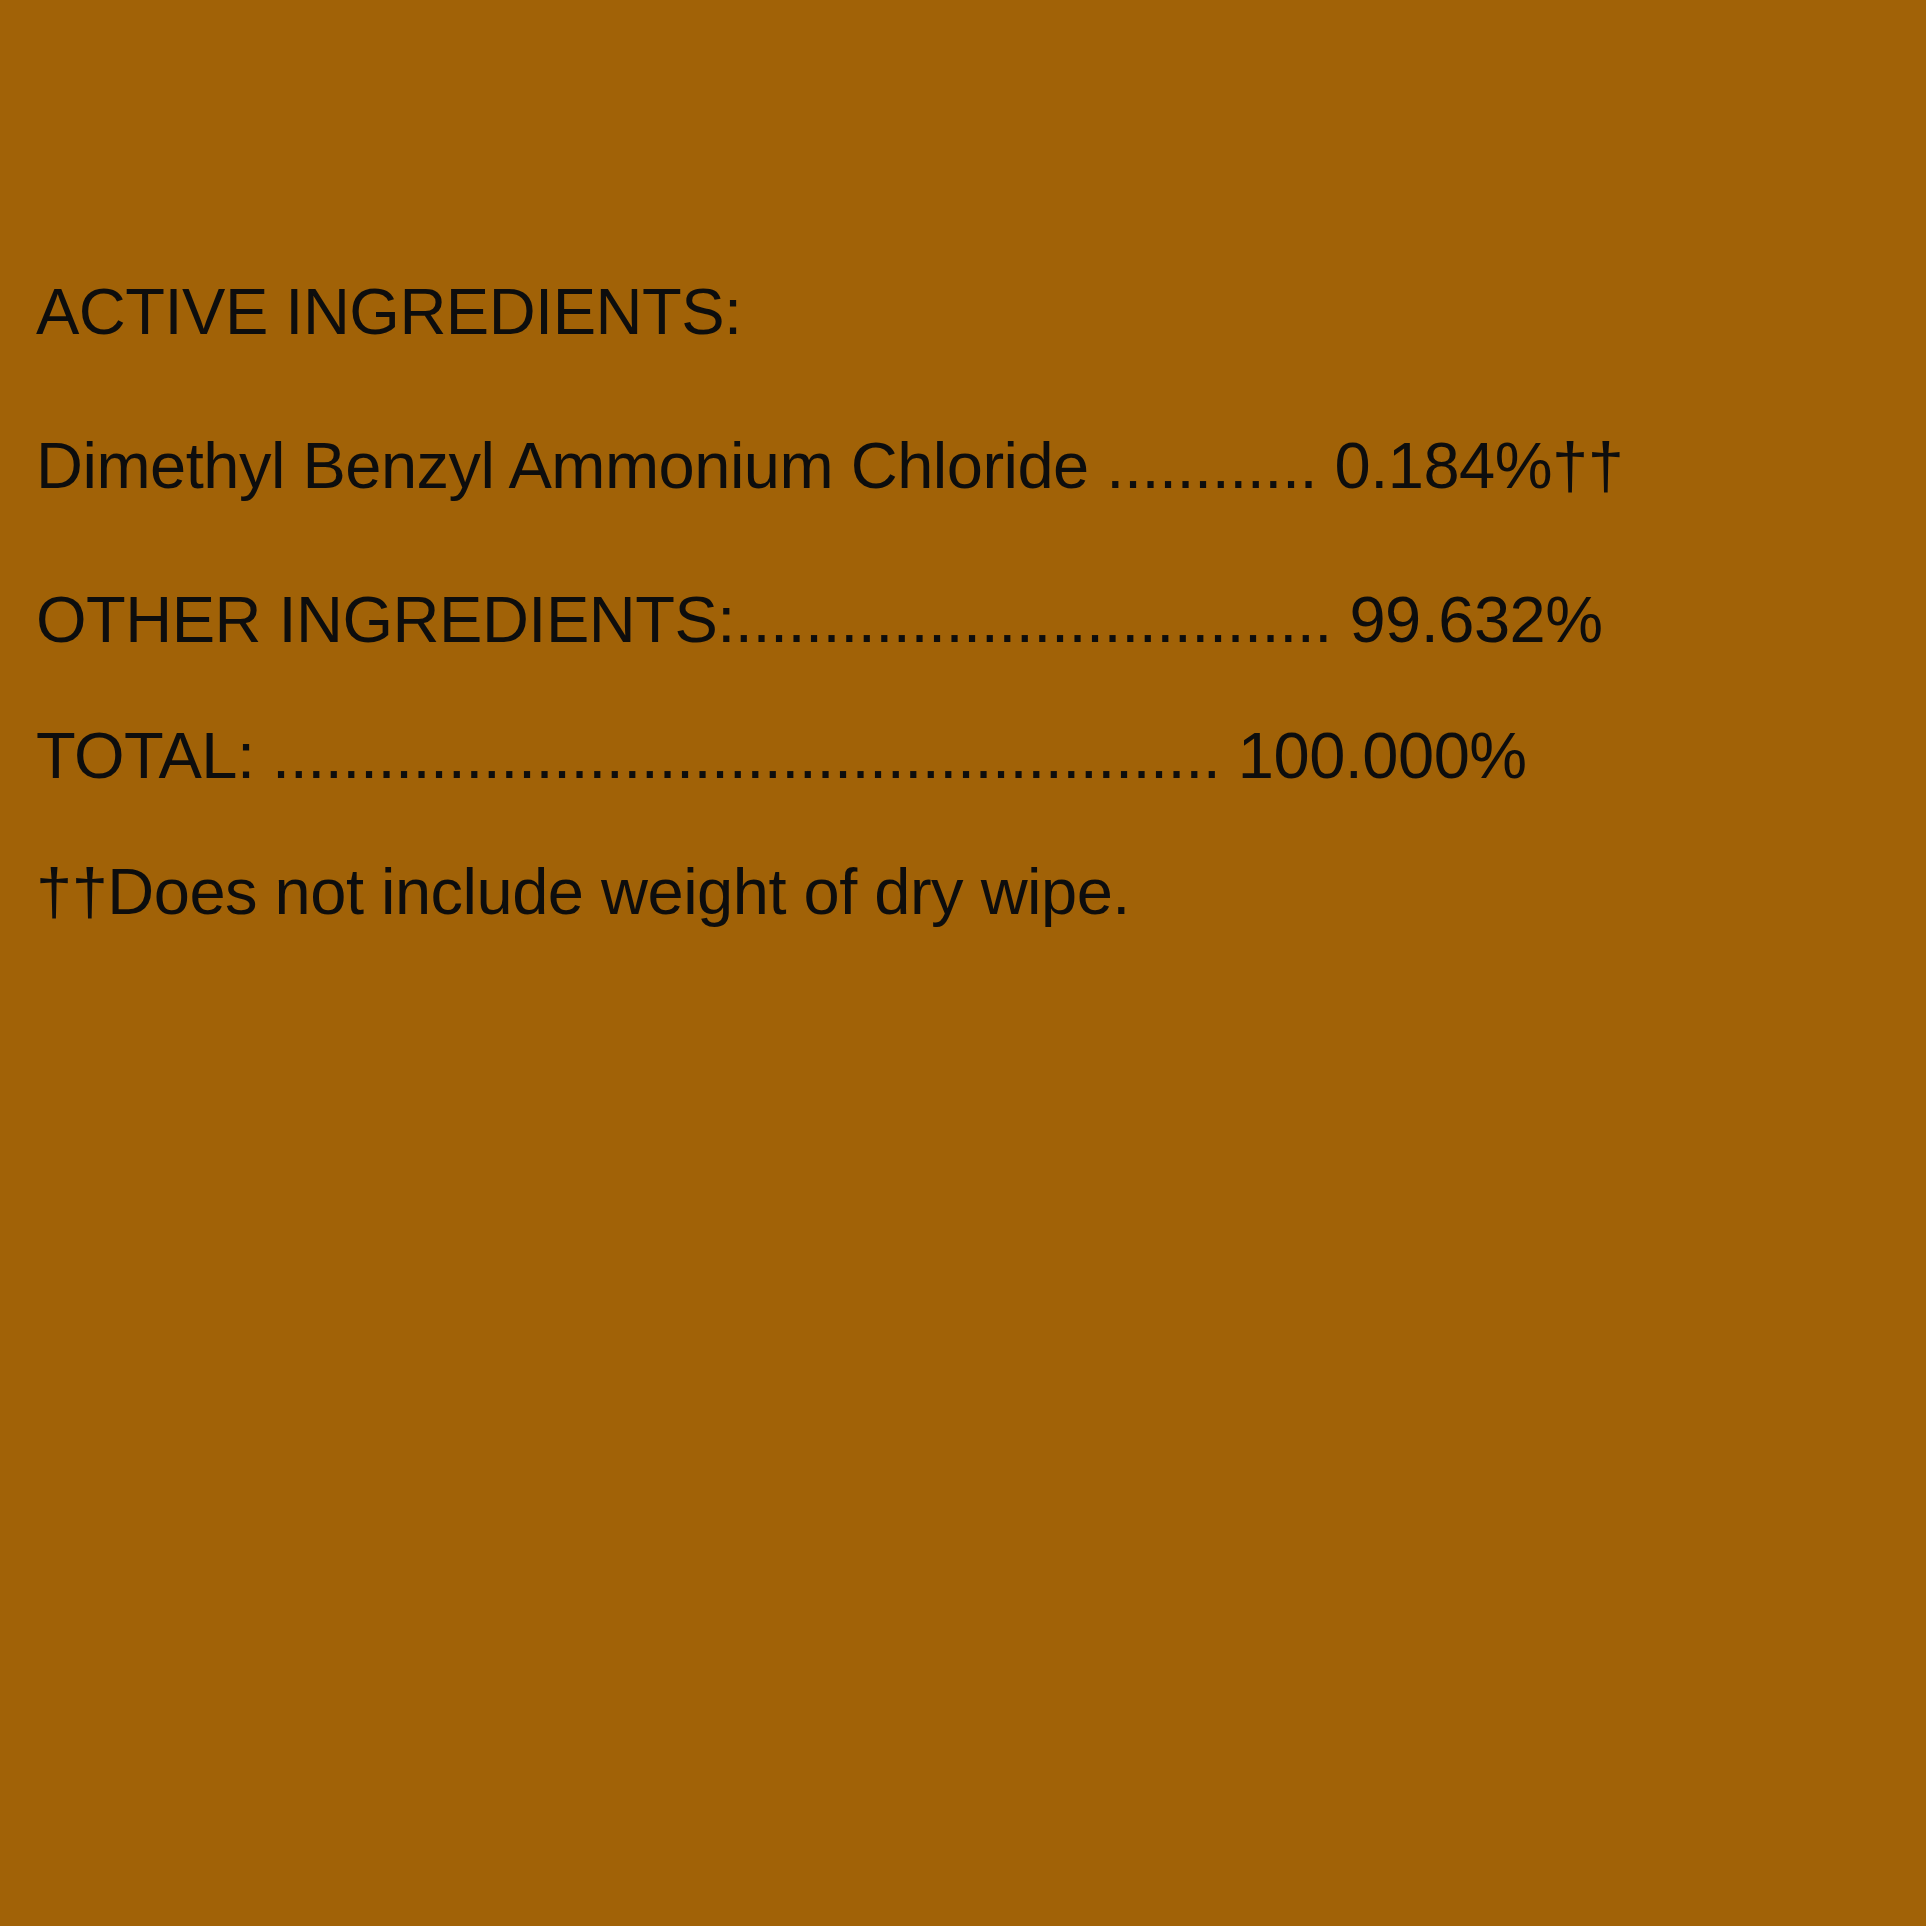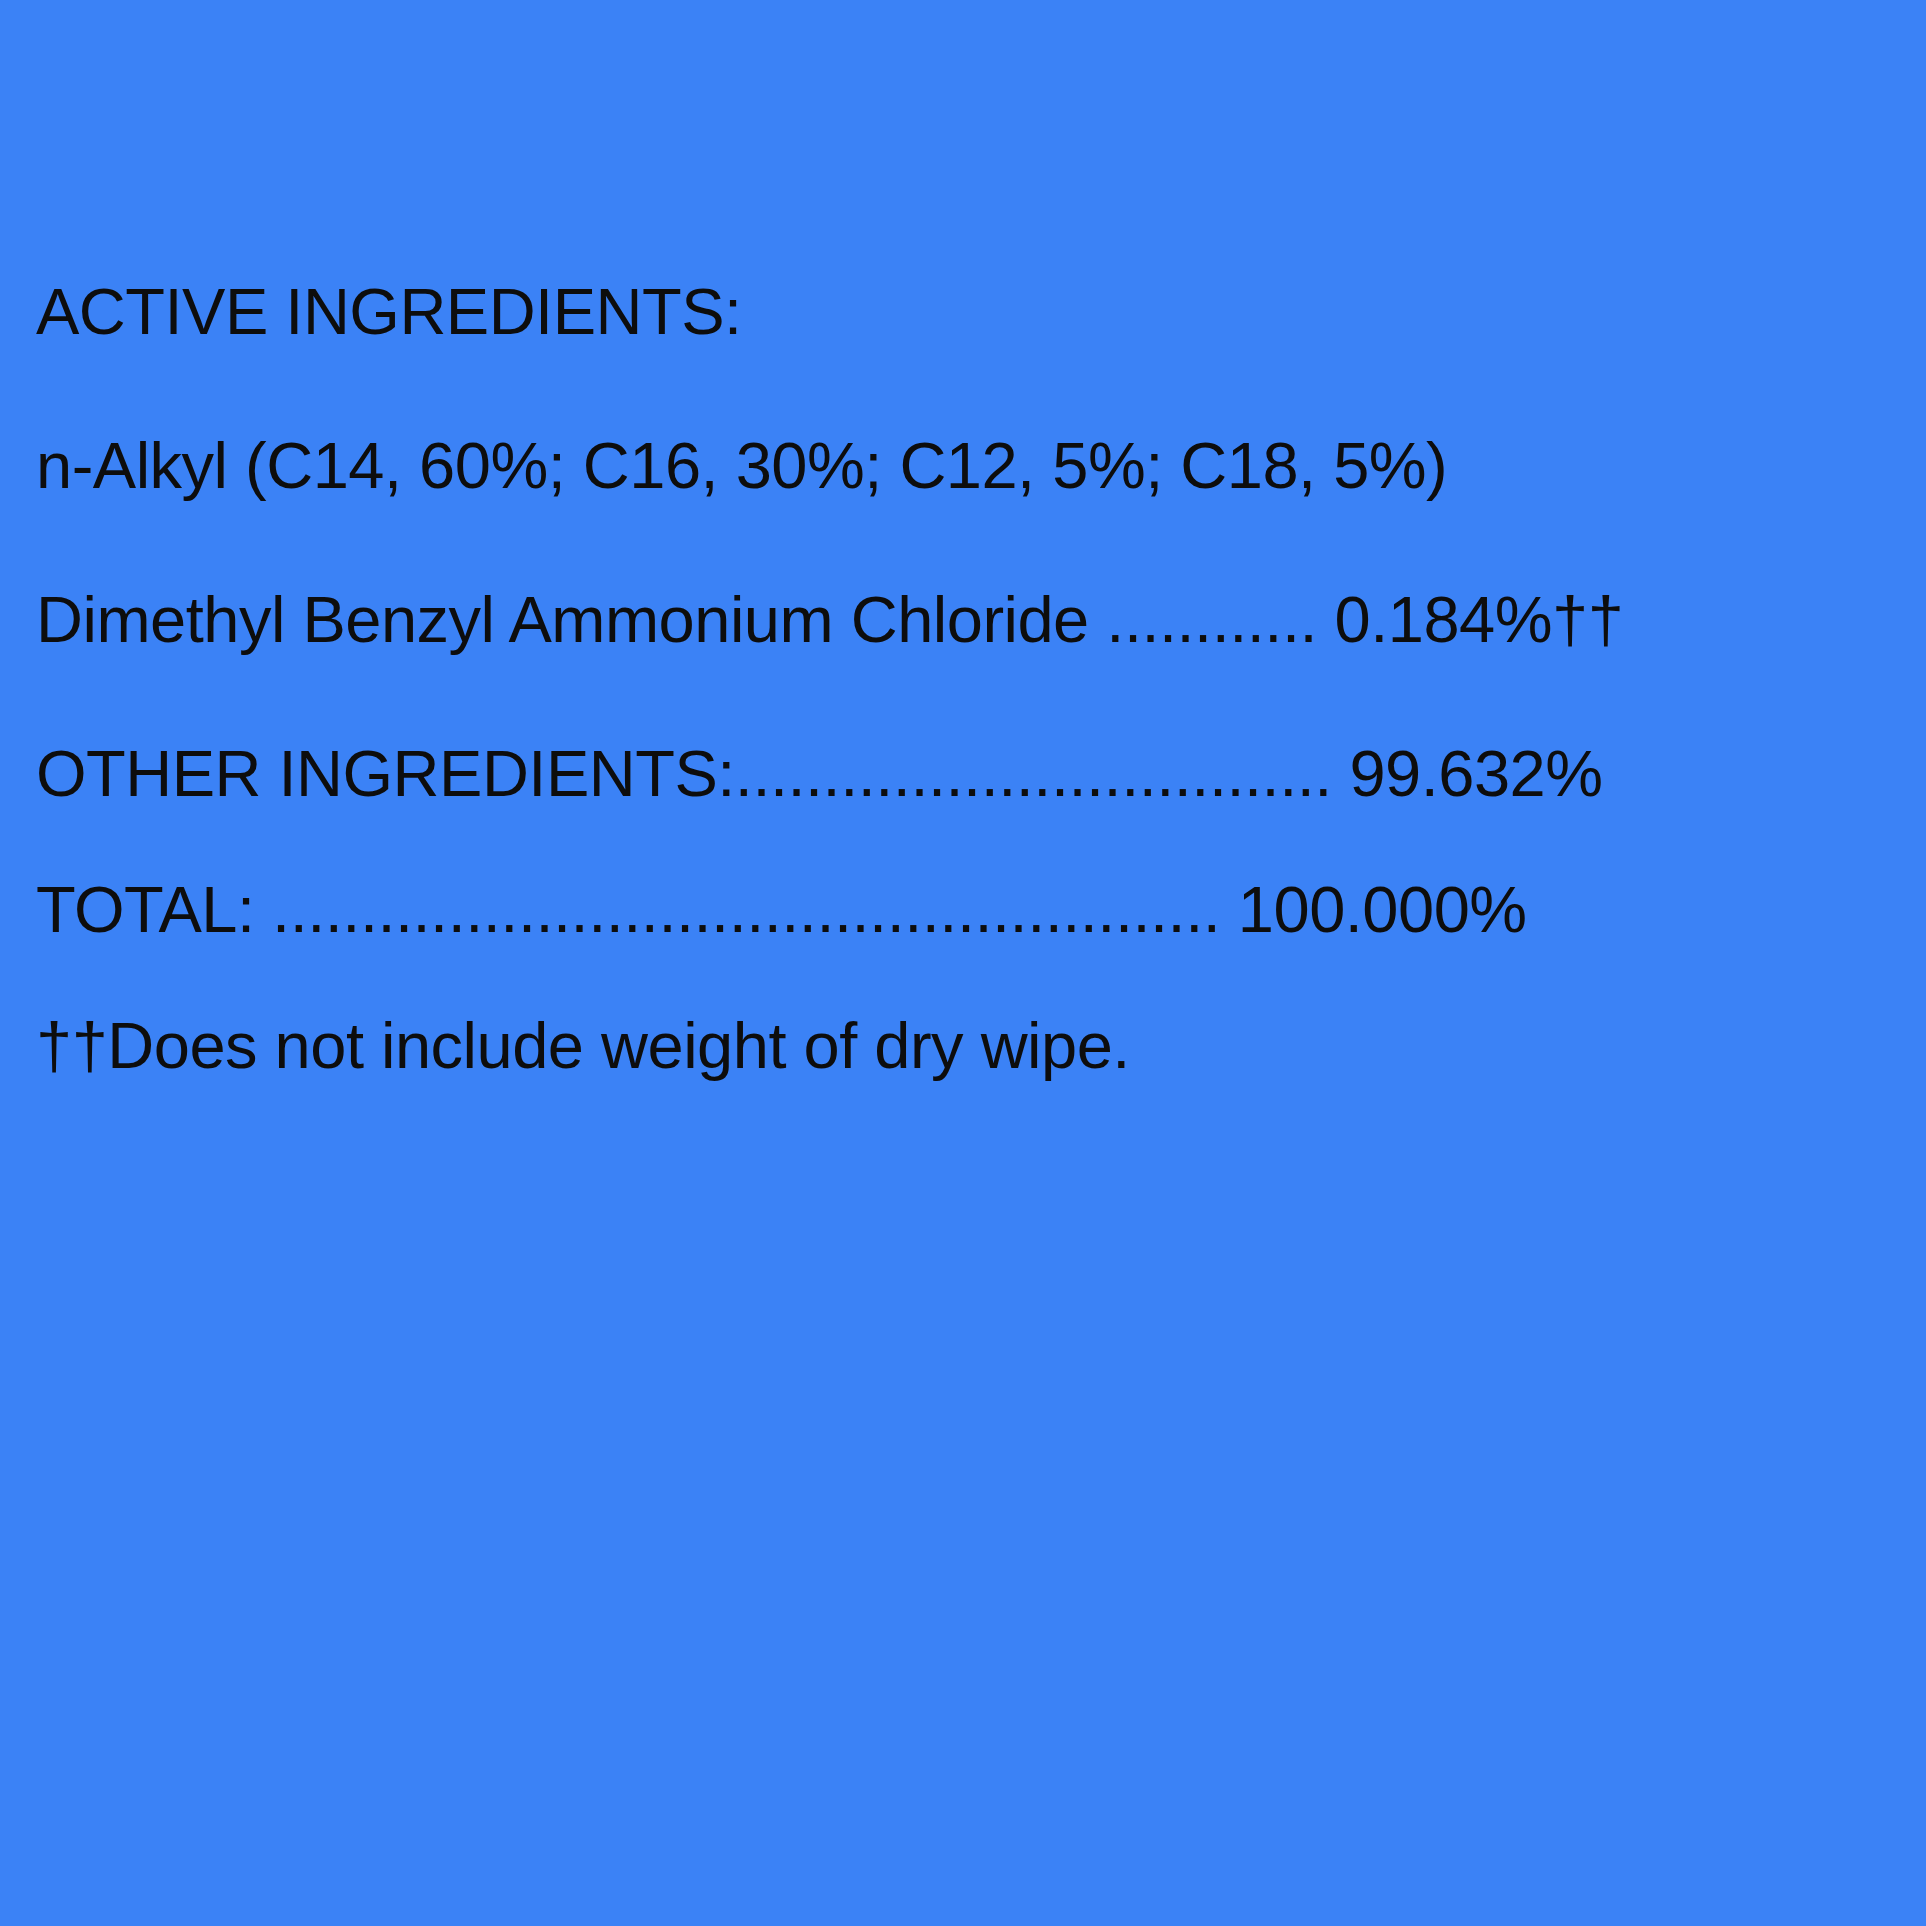--- a/index.html
+++ b/index.html
@@ -4,21 +4,21 @@
 <style>
   html, body {
     margin: 0;
     padding: 0;
     background: #ffffff;
   }
   .page {
     position: relative;
     width: 1927px;
     height: 1927px;
-    background: #3b82f6;
+    background: #a16207;
     font-family: "Liberation Sans", sans-serif;
     color: #0d0d0d;
     box-sizing: border-box;
     overflow: hidden;
   }
   .label-block {
     position: absolute;
     left: 36px;
     top: 279px;
     width: 1861px;
@@ -39,20 +39,19 @@
   .line.footnote {
     margin-bottom: 8px;
   }
 </style>
 </head>
 <body>
 
 <div class="page">
   <div class="label-block">
     <div class="line">ACTIVE INGREDIENTS:</div>
-    <div class="line">n-Alkyl (C14, 60%; C16, 30%; C12, 5%; C18, 5%)</div>
     <div class="line">Dimethyl Benzyl Ammonium Chloride ............ 0.184%††</div>
     <div class="line tight">OTHER INGREDIENTS:.................................. 99.632%</div>
     <div class="line tight">TOTAL: ...................................................... 100.000%</div>
     <div class="line footnote">††Does not include weight of dry wipe.</div>
   </div>
 </div>
 
 
 </body></html>

